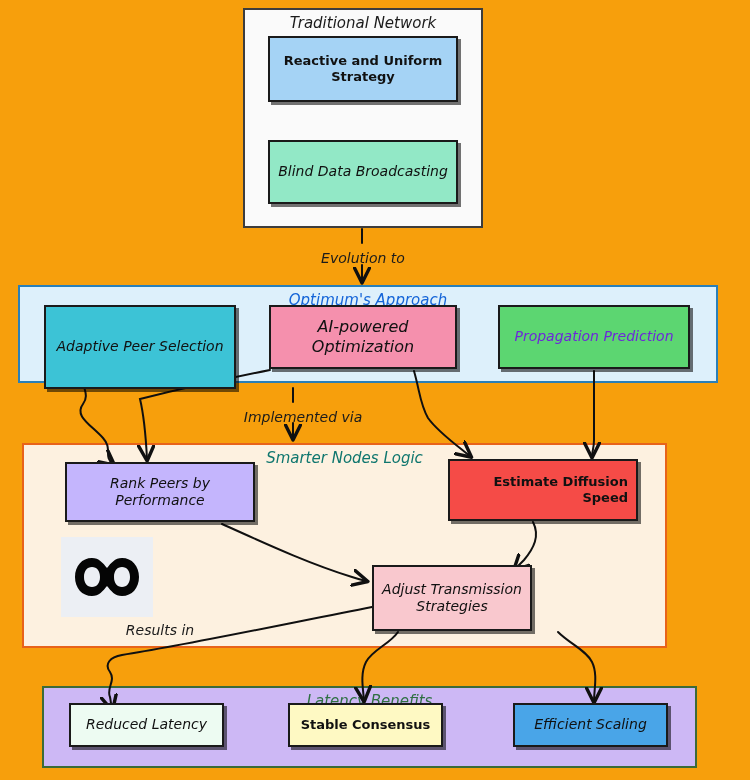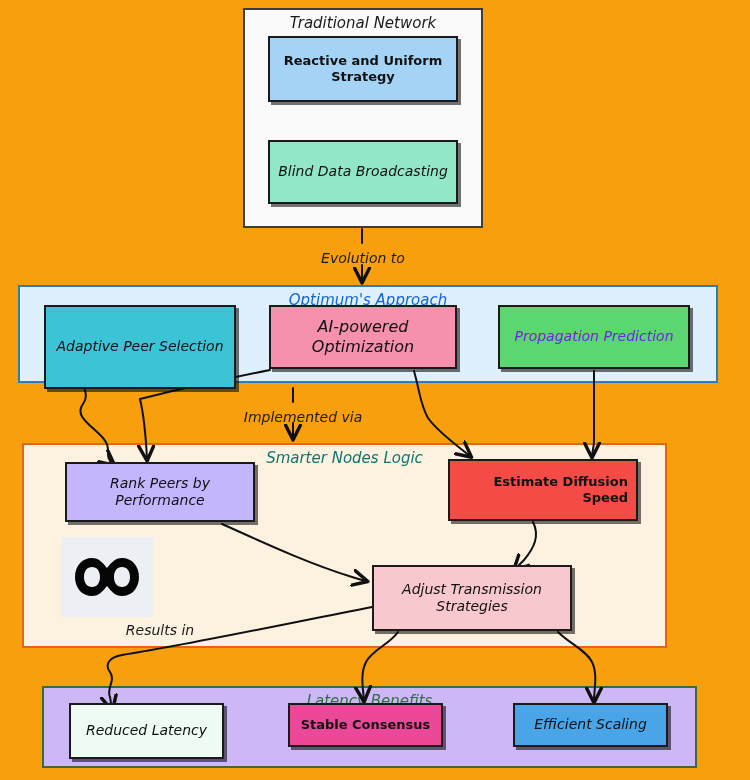--- a/index.html
+++ b/index.html
@@ -142,27 +142,27 @@
       </div>
       <div class="node" style="left: 498px; top: 305px; width: 192px; height: 64px; background: rgb(92, 214, 113); border-color: rgb(26, 26, 26); color: #6d28d9; font-size: 14px;">
         <span class="handwriting">Propagation Prediction</span>
       </div>
       <div class="node" style="left: 65px; top: 462px; width: 190px; height: 60px; background: #c4b5fd; border-color: rgb(26, 26, 26); color: rgb(17, 17, 17); font-size: 14px;">
         <span class="handwriting">Rank Peers by Performance</span>
       </div>
       <div class="node" style="left: 448px; top: 459px; width: 190px; height: 62px; background: rgb(245, 75, 71); border-color: rgb(26, 26, 26); color: rgb(17, 17, 17); font-size: 13px; text-align: right;">
         <span class="bold-label" style="font-weight: bold;">Estimate Diffusion Speed</span>
       </div>
-      <div class="node" style="left: 372px; top: 565px; width: 200px; height: 66px; background: rgb(249, 200, 206); border-color: rgb(26, 26, 26); color: rgb(17, 17, 17); font-size: 14px;">
+      <div class="node" style="left: 372px; top: 565px; width: 160px; height: 66px; background: rgb(249, 200, 206); border-color: rgb(26, 26, 26); color: rgb(17, 17, 17); font-size: 14px;">
         <span class="handwriting">Adjust Transmission Strategies</span>
       </div>
-      <div class="node" style="left: 69px; top: 703px; width: 155px; height: 56px; background: rgb(237, 251, 242); border-color: rgb(26, 26, 26); color: rgb(17, 17, 17); font-size: 14px;">
+      <div class="node" style="left: 69px; top: 703px; width: 155px; height: 44px; background: rgb(237, 251, 242); border-color: rgb(26, 26, 26); color: rgb(17, 17, 17); font-size: 14px;">
         <span class="handwriting">Reduced Latency</span>
       </div>
-      <div class="node" style="left: 288px; top: 703px; width: 155px; height: 44px; background: #ec4899; border-color: rgb(26, 26, 26); color: rgb(17, 17, 17); font-size: 13px;">
+      <div class="node" style="left: 288px; top: 703px; width: 155px; height: 44px; background: #fef9c3; border-color: rgb(26, 26, 26); color: rgb(17, 17, 17); font-size: 13px;">
         <span class="bold-label" style="font-weight: bold;">Stable Consensus</span>
       </div>
       <div class="node" style="left: 513px; top: 703px; width: 155px; height: 44px; background: rgb(73, 165, 232); border-color: rgb(26, 26, 26); color: rgb(17, 17, 17); font-size: 14px;">
         <span class="handwriting">Efficient Scaling</span>
       </div>
     </div>
 
   <div id="edge-labels">
       <div class="edge-label handwriting" style="left: 305px; top: 250px; width: 116px;">Evolution to</div>
       <div class="edge-label handwriting" style="left: 228px; top: 409px; width: 150px;">Implemented via</div>

